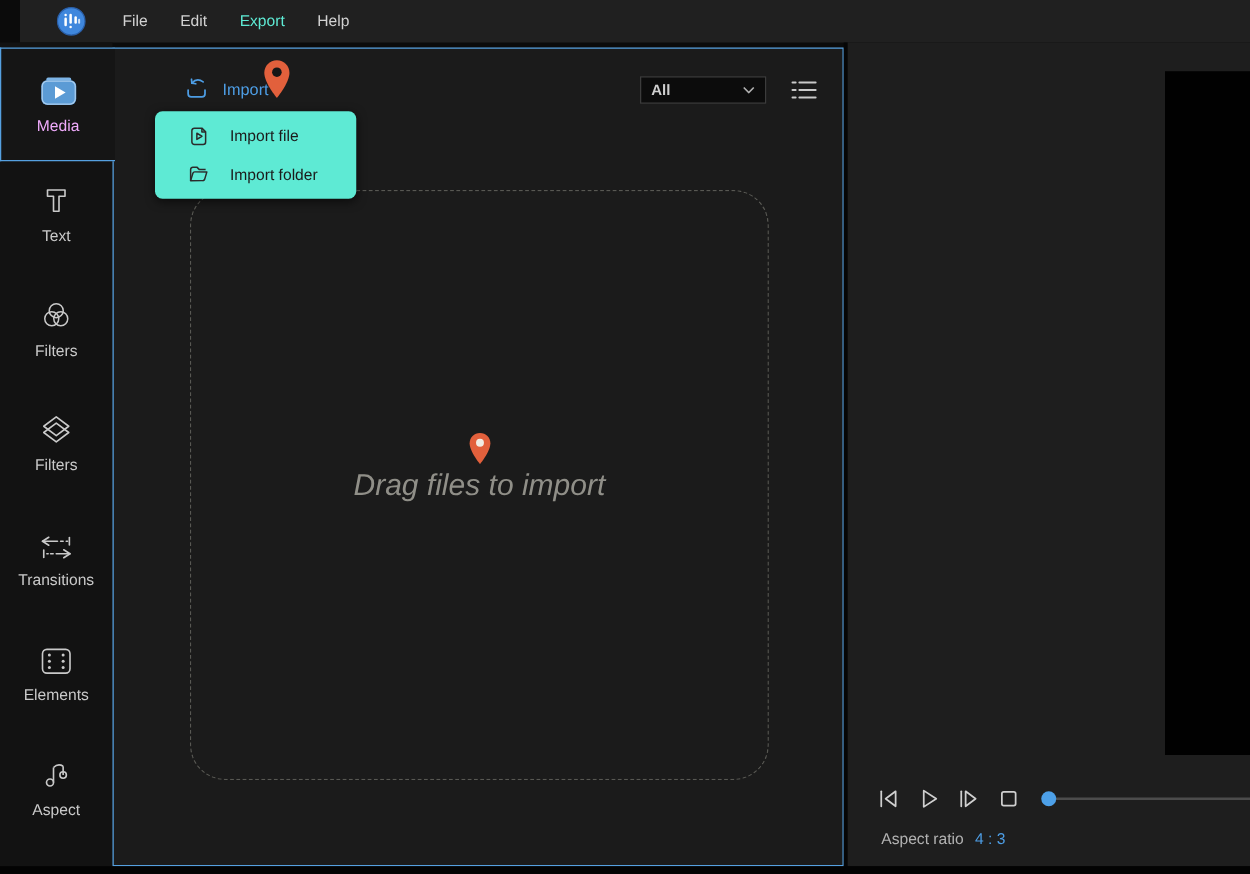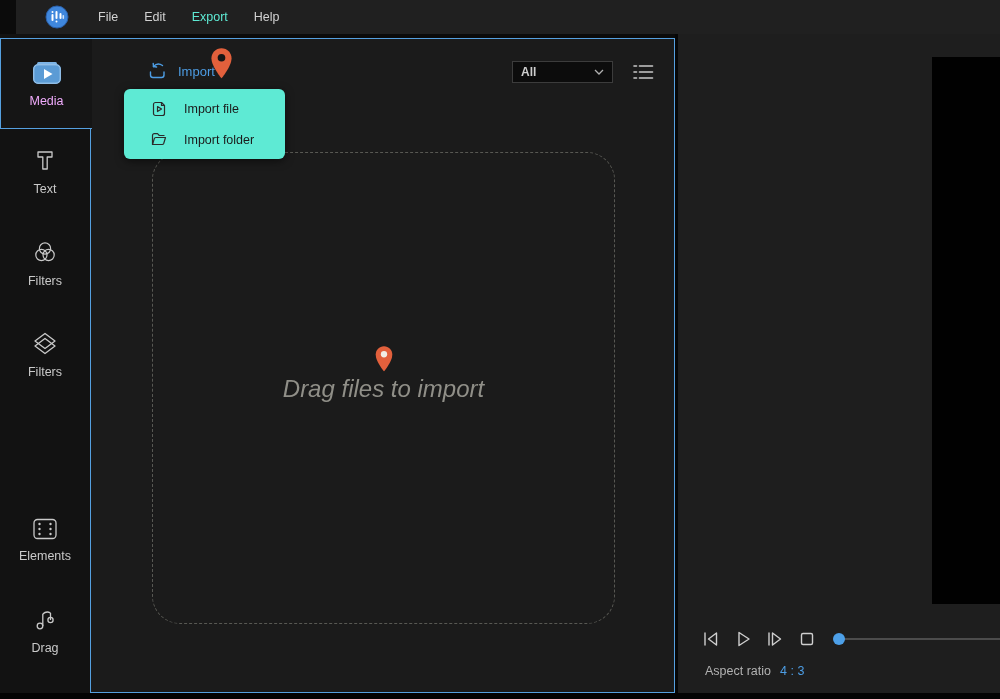--- a/index.html
+++ b/index.html
@@ -170,20 +170,39 @@
   <div class="side-item si-overlays">
     <span>
       <svg width="30" height="28" viewBox="0 0 30 28">
         <path d="M15 3.5 L25 11 L15 18.5 L5 11 Z" fill="none" stroke="#c9c9c9" stroke-width="1.3" stroke-linejoin="round"></path>
         <path d="M15 8.5 L25 16 L15 23.5 L5 16 Z" fill="none" stroke="#c9c9c9" stroke-width="1.3" stroke-linejoin="round"></path>
       </svg>
     </span>
     <span class="tab-label">Filters</span>
   </div>
 
+  <div class="side-item si-transitions">
+    <span>
+      <svg width="32" height="24" viewBox="0 0 32 24">
+        <g stroke="#c9c9c9" stroke-width="1.3" fill="none" stroke-linecap="round">
+          <path d="M5 7 L10 3.8 M5 7 L10 10.2"></path>
+          <path d="M5 7 H17"></path>
+          <path d="M19.5 7 h2"></path>
+            <path d="M24 7 h1"></path>
+          <path d="M26.5 4 v6"></path>
+          <path d="M6 17 v6" transform="translate(0,-3)"></path>
+          <path d="M8.5 17 h1"></path>
+            <path d="M11.5 17 h2"></path>
+          <path d="M16 17 H27"></path>
+          <path d="M27 17 L22 13.8 M27 17 L22 20.2"></path>
+        </g>
+      </svg>
+    </span>
+    <span class="tab-label">Transitions</span>
+  </div>
 
   <div class="side-item si-elements">
     <span>
       <svg width="30" height="26" viewBox="0 0 30 26">
         <rect x="4" y="3.5" width="22" height="19" rx="3.5" fill="none" stroke="#c9c9c9" stroke-width="1.3"></rect>
         <g fill="#c9c9c9">
           <circle cx="9.5" cy="8" r="1.2"></circle>
             <circle cx="9.5" cy="13" r="1.2"></circle>
             <circle cx="9.5" cy="18" r="1.2"></circle>
           <circle cx="20.5" cy="8" r="1.2"></circle>
@@ -200,21 +219,21 @@
       <svg width="28" height="28" viewBox="0 0 28 28">
         <g stroke="#c9c9c9" stroke-width="1.3" fill="none">
           <circle cx="9" cy="20" r="2.8"></circle>
           <path d="M11.8 20 V8"></path>
           <path d="M11.8 8 Q15.5 4.5 19.5 7"></path>
           <path d="M19.5 7 V14"></path>
           <circle cx="19.5" cy="14" r="2.6"></circle>
         </g>
       </svg>
     </span>
-    <span class="tab-label">Drag</span>
+    <span class="tab-label">Aspect</span>
   </div>
 
   <div class="main-panel">
 
     <div class="import-btn">
       <span>
         <svg width="22" height="20" viewBox="0 0 22 20">
           <g stroke="#4d9de4" stroke-width="1.4" fill="none" stroke-linecap="round">
             <path d="M3.5 11 v3 a2.5 2.5 0 0 0 2.5 2.5 h8.5 a2.5 2.5 0 0 0 2.5 -2.5 v-3"></path>
             <path d="M15.5 4.5 Q10.5 1 6.5 5.5"></path>

